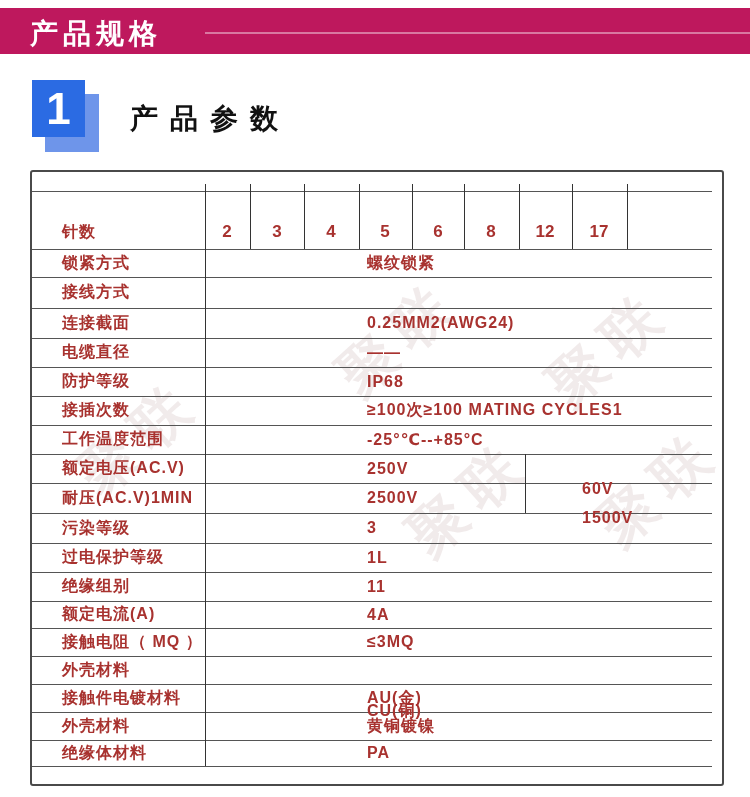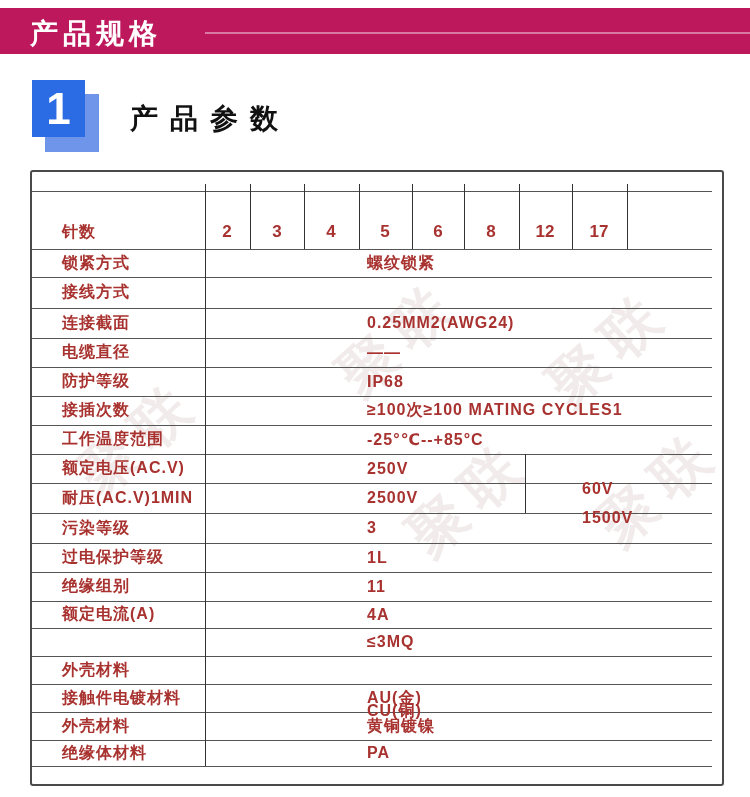--- a/index.html
+++ b/index.html
@@ -135,20 +135,21 @@
     <div class="cell-value" style="top: 311px; height: 30px;">2500V</div>
     <div class="cell-value2" style="top: 311px; height: 30px;">1500V</div>
     <div class="cell-label" style="top: 341px; height: 30px;">污染等级</div>
     <div class="cell-value" style="top: 341px; height: 30px;">3</div>
     <div class="cell-label" style="top: 371px; height: 29px;">过电保护等级</div>
     <div class="cell-value" style="top: 371px; height: 29px;">1L</div>
     <div class="cell-label" style="top: 400px; height: 29px;">绝缘组别</div>
     <div class="cell-value" style="top: 400px; height: 29px;">11</div>
     <div class="cell-label" style="top: 429px; height: 27px;">额定电流(A)</div>
     <div class="cell-value" style="top: 429px; height: 27px;">4A</div>
+    <div class="cell-label" style="top: 456px; height: 28px;">接触电阻（ MQ ）</div>
     <div class="cell-value" style="top: 456px; height: 28px;">≤3MQ</div>
     <div class="cell-label" style="top: 484px; height: 28px;">外壳材料</div>
     <div class="cell-value" style="top: 504px; height: 28px; margin-top: 21px;">CU(铜)</div>
     <div class="cell-label" style="top: 512px; height: 28px;">接触件电镀材料</div>
     <div class="cell-value" style="top: 512px; height: 28px;">AU(金)</div>
     <div class="cell-label" style="top: 540px; height: 28px;">外壳材料</div>
     <div class="cell-value" style="top: 540px; height: 28px;">黄铜镀镍</div>
     <div class="cell-label" style="top: 568px; height: 26px;">绝缘体材料</div>
     <div class="cell-value" style="top: 568px; height: 26px;">PA</div>
   </div>

